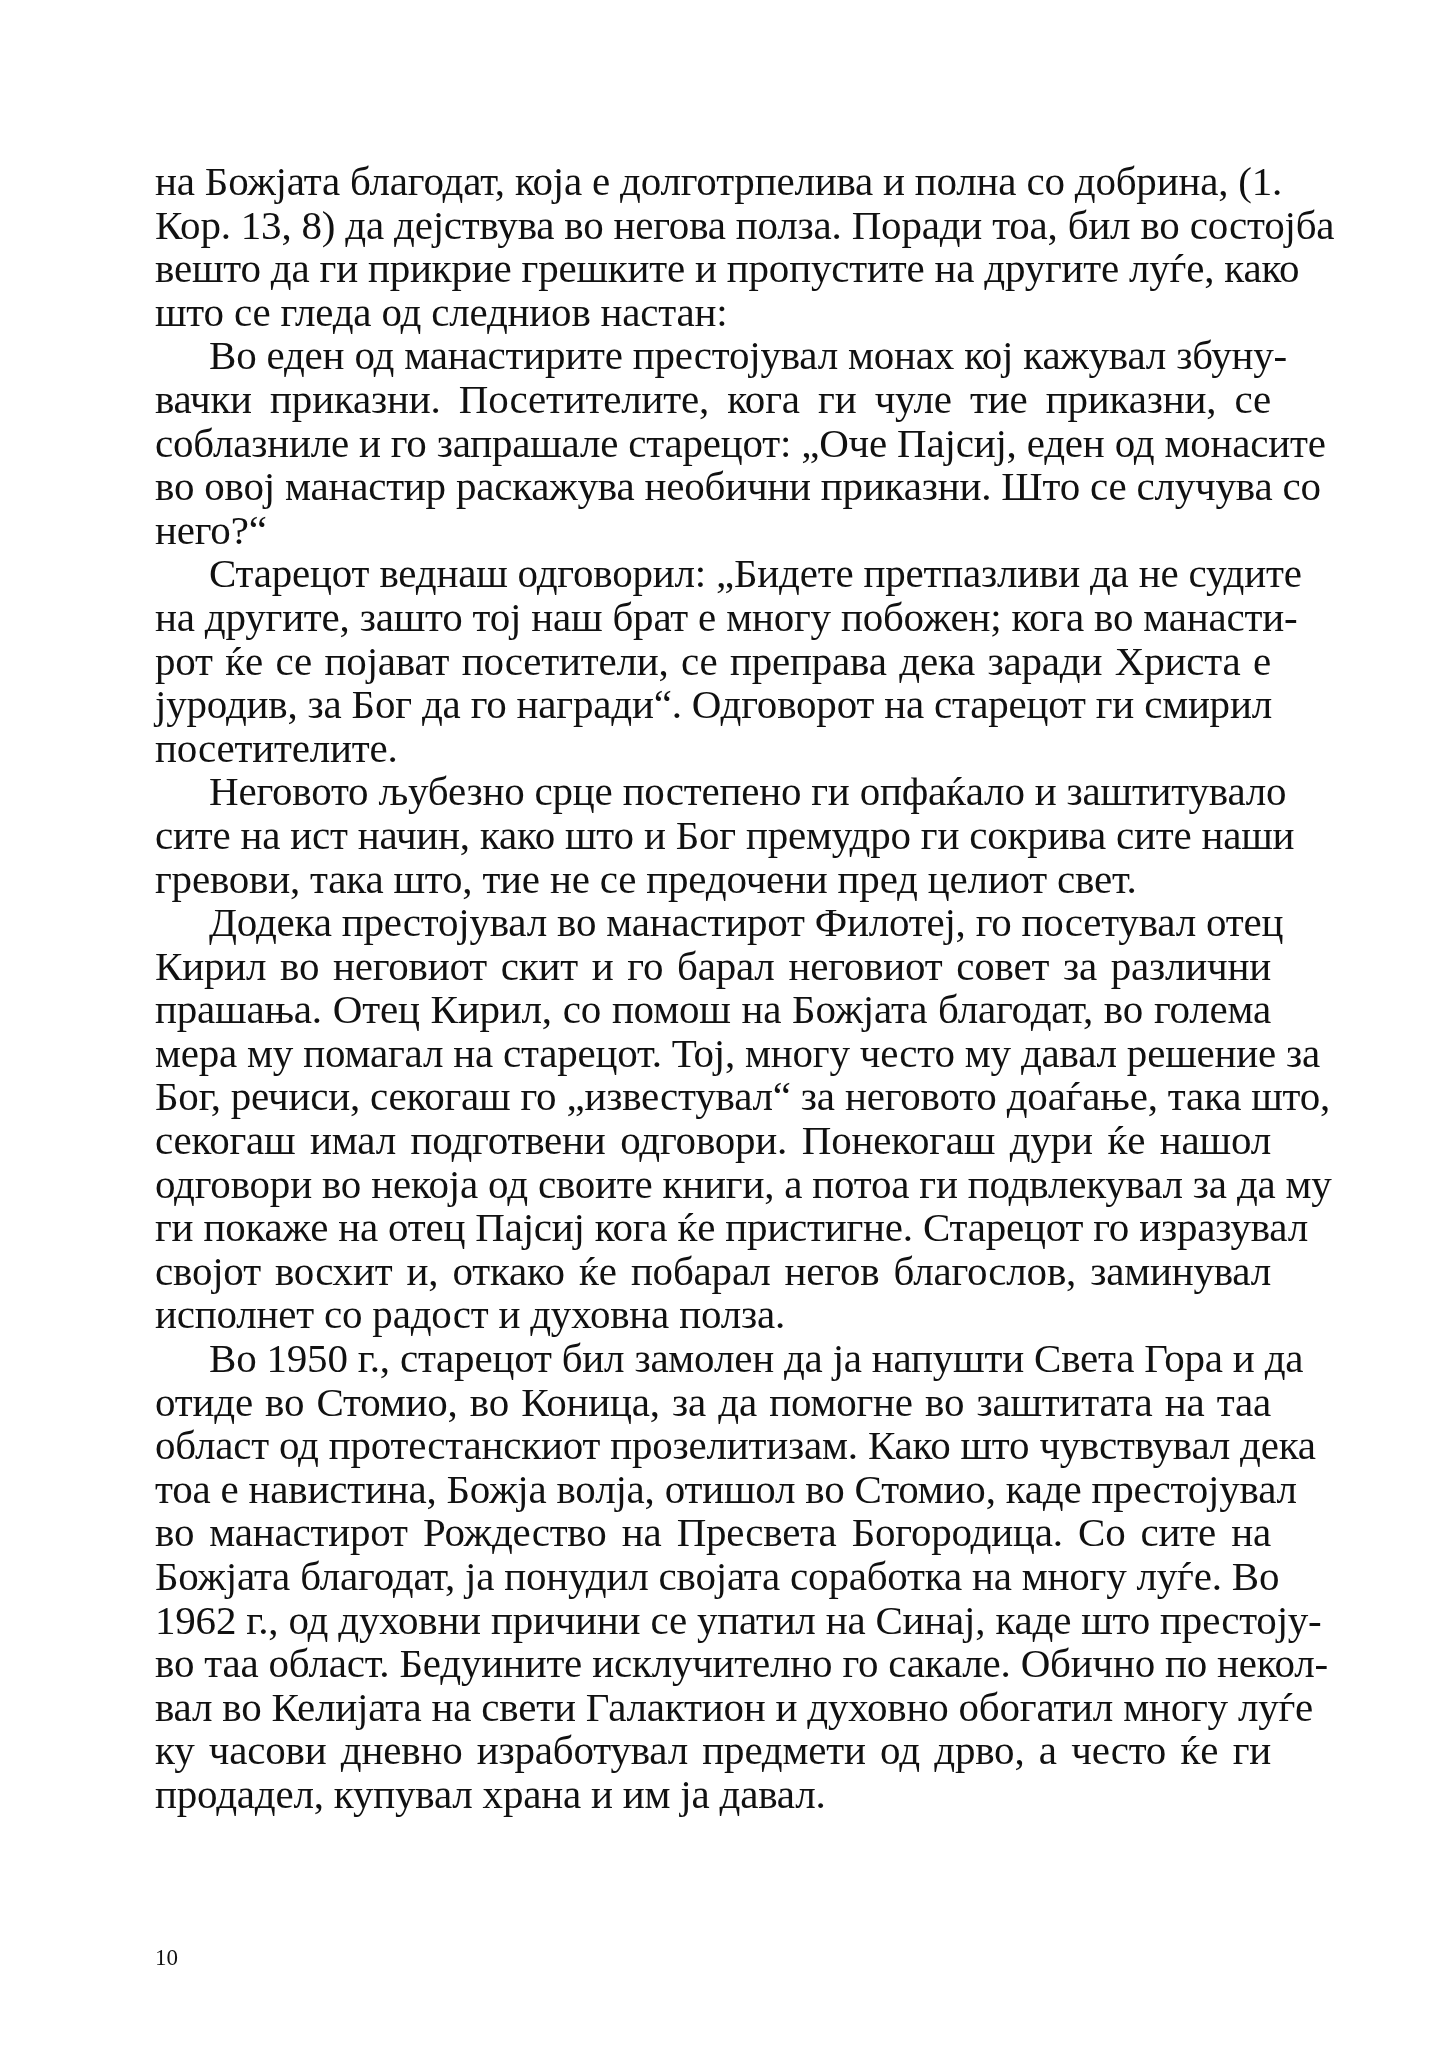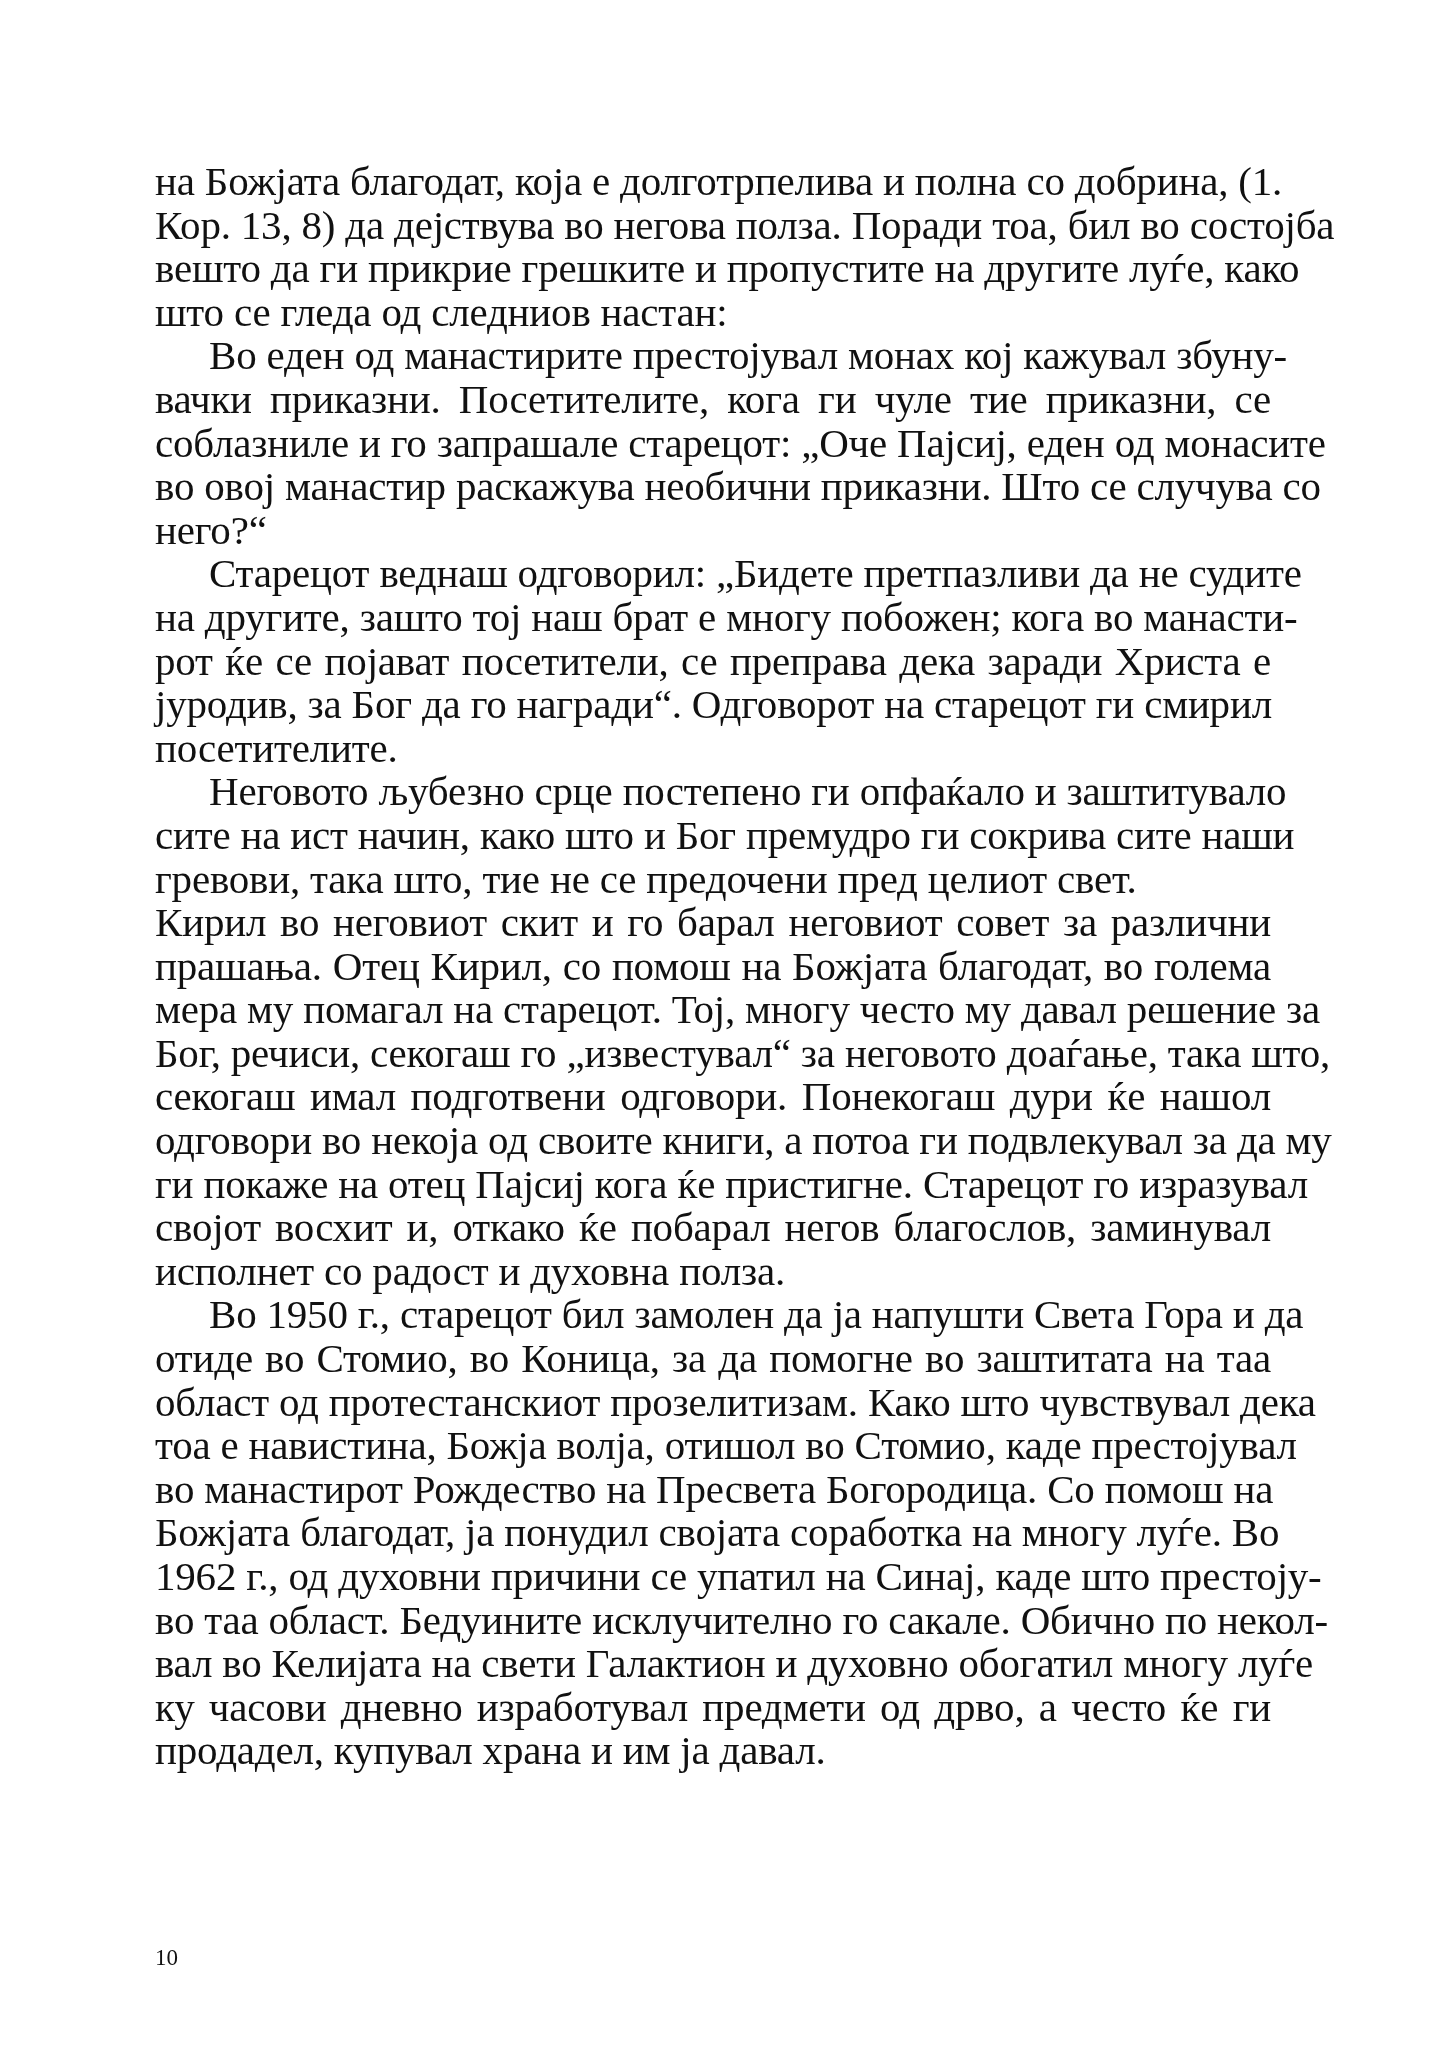--- a/index.html
+++ b/index.html
@@ -78,37 +78,38 @@
     <span class="line last">посетителите.</span>
   </p>
 
   <p class="para">
     <span class="line indent">Неговото љубезно срце постепено ги опфаќало и заштитувало</span>
     <span class="line">сите на ист начин, како што и Бог премудро ги сокрива сите наши</span>
     <span class="line last">гревови, така што, тие не се предочени пред целиот свет.</span>
   </p>
 
   <p class="para">
+    <span class="line indent">Додека престојувал во манастирот Филотеј, го посетувал отец</span>
     <span class="line">Кирил во неговиот скит и го барал неговиот совет за различни</span>
     <span class="line">прашања. Отец Кирил, со помош на Божјата благодат, во голема</span>
     <span class="line">мера му помагал на старецот. Тој, многу често му давал решение за</span>
     <span class="line">Бог, речиси, секогаш го „известувал“ за неговото доаѓање, така што,</span>
     <span class="line">секогаш имал подготвени одговори. Понекогаш дури ќе нашол</span>
     <span class="line">одговори во некоја од своите книги, а потоа ги подвлекувал за да му</span>
     <span class="line">ги покаже на отец Пајсиј кога ќе пристигне. Старецот го изразувал</span>
     <span class="line">својот восхит и, откако ќе побарал негов благослов, заминувал</span>
     <span class="line last">исполнет со радост и духовна полза.</span>
   </p>
 
   <p class="para">
     <span class="line indent">Во 1950 г., старецот бил замолен да ја напушти Света Гора и да</span>
     <span class="line">отиде во Стомио, во Коница, за да помогне во заштитата на таа</span>
     <span class="line">област од протестанскиот прозелитизам. Како што чувствувал дека</span>
     <span class="line">тоа е навистина, Божја волја, отишол во Стомио, каде престојувал</span>
-    <span class="line">во манастирот Рождество на Пресвета Богородица. Со помош на</span>
+    <span class="line">во манастирот Рождество на Пресвета Богородица. Со сите на</span>
     <span class="line">Божјата благодат, ја понудил својата соработка на многу луѓе. Во</span>
     <span class="line">1962 г., од духовни причини се упатил на Синај, каде што престоју-</span>
     <span class="line">во таа област. Бедуините исклучително го сакале. Обично по некол-</span>
     <span class="line">вал во Келијата на свети Галактион и духовно обогатил многу луѓе</span>
     <span class="line">ку часови дневно изработувал предмети од дрво, а често ќе ги</span>
     <span class="line last">продадел, купувал храна и им ја давал.</span>
   </p>
 
 </div>
 

